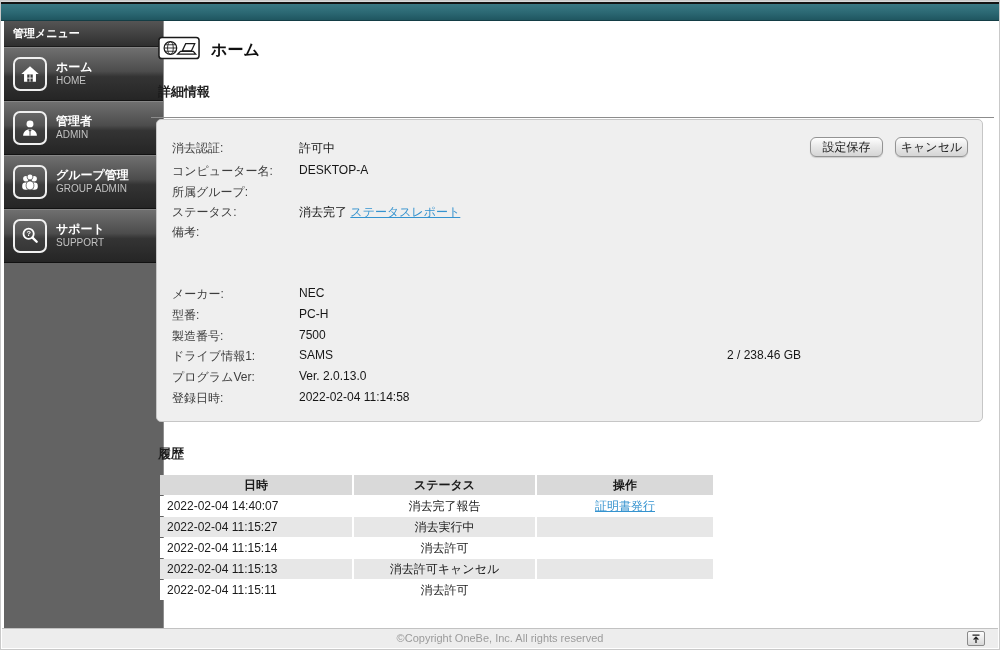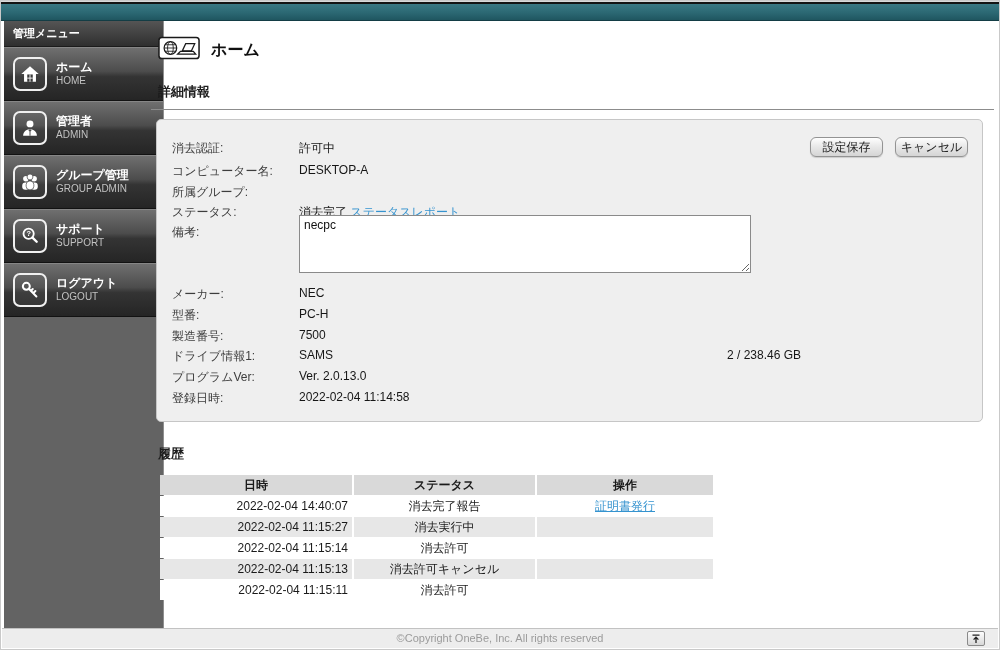--- a/index.html
+++ b/index.html
@@ -25,21 +25,21 @@
   .icon-box{width:30px;height:30px;border:2px solid #f0f0f0;border-radius:7px;
             display:flex;align-items:center;justify-content:center;flex:0 0 auto;
             background:rgba(255,255,255,0.05);}
   .nav-text{display:flex;flex-direction:column;line-height:1.25;}
   .nav-jp{font-size:12px;font-weight:bold;color:#fff;}
   .nav-en{font-size:10px;color:#c2c2c2;}
   
   .title-row{position:absolute;left:157px;top:35px;display:flex;align-items:center;gap:11px;}
   .page-title{margin:0;font-size:16px;font-weight:bold;color:#101010;}
   .section-heading{position:absolute;left:150px;right:5px;top:82px;
-                   padding:0 0 8px 7px;border-bottom:1px solid #8c8c8c;
+                   padding:0 0 16px 7px;border-bottom:1px solid #8c8c8c;
                    font-size:13px;font-weight:bold;color:#1d1d1d;}
   .section-heading2{position:absolute;left:157px;top:444px;
                     font-size:13px;font-weight:bold;color:#1d1d1d;}
   
   .panel{position:absolute;left:155px;top:118px;width:827px;height:303px;
          background:#efefef;border:1px solid #c6c6c6;border-radius:5px;
          font-size:12px;box-sizing:border-box;}
   .f-label{position:absolute;left:15px;color:#3d3d3d;white-space:nowrap;}
   .f-value{position:absolute;left:142px;color:#161616;white-space:nowrap;}
   .panel-btn{position:absolute;top:17px;width:73px;height:20px;
@@ -59,21 +59,21 @@
   .remarks-area{position:absolute;left:142px;top:95px;width:452px;height:58px;
                 border:1px solid #8a8a8a;background:#fff;font-size:12px;
                 font-family:inherit;color:#111;box-sizing:border-box;resize:both;padding:2px 4px;}
   .drive-right{position:absolute;left:428px;top:0;white-space:nowrap;}
   
   .history{position:absolute;left:157px;top:473px;border-collapse:separate;
            border-spacing:2px 1px;font-size:12px;color:#1a1a1a;}
   .history th{background:#d9d9d9;font-weight:bold;height:20px;text-align:center;
               padding:0 4px;font-size:12px;}
   .history td{height:20px;padding:0 4px;}
-  .history td.c-date{text-align:right;padding-left:7px;}
+  .history td.c-date{text-align:left;padding-left:7px;}
   .history td.c-status,.history td.c-action{text-align:center;}
   .history tr.plain td{background:#fff;}
   .history tr.striped td{background:#e7e7e7;}
   .w-date{width:192px;} .w-status{width:181px;} .w-action{width:176px;}
   
   .footer{position:absolute;left:1px;right:1px;bottom:1px;height:19px;
           background:#ededed;border-top:1px solid #c2c2c2;}
   .footer-text{display:block;text-align:center;line-height:19px;
                color:#9b9b9b;font-size:11px;}
   .top-btn{position:absolute;right:13px;top:2px;width:18px;height:15px;
@@ -144,32 +144,20 @@
           <line x1="14.7" y1="13.7" x2="19.3" y2="18.3" stroke="#fff" stroke-width="2.6" stroke-linecap="round"></line>
           <text x="10.5" y="12.4" font-size="8" font-weight="bold" fill="#fff" text-anchor="middle" font-family="Liberation Sans, sans-serif">?</text>
         </svg>
       </span>
       <span class="nav-text">
         <span class="nav-jp">サポート</span>
         <span class="nav-en">SUPPORT</span>
       </span>
     </div>
 
-    <div class="nav-item">
-      <span class="icon-box">
-        <svg width="22" height="22" viewBox="0 0 24 24">
-          <circle cx="8" cy="8" r="3.8" fill="none" stroke="#fff" stroke-width="2.2"></circle>
-          <path d="M11 11 L19 19 M15.5 15.5l2.4-2.4 M13 13l2-2" stroke="#fff" stroke-width="2.2" stroke-linecap="round" fill="none"></path>
-        </svg>
-      </span>
-      <span class="nav-text">
-        <span class="nav-jp">ログアウト</span>
-        <span class="nav-en">LOGOUT</span>
-      </span>
-    </div>
   </div>
 
   <div class="title-row">
     <span>
       <svg width="42" height="24" viewBox="0 0 44 24">
         <rect x="1" y="1" width="42" height="22" rx="3" fill="#fff" stroke="#1a1a1a" stroke-width="1.6"></rect>
         <circle cx="13" cy="12" r="6.6" fill="none" stroke="#1a1a1a" stroke-width="1.3"></circle>
         <ellipse cx="13" cy="12" rx="3" ry="6.6" fill="none" stroke="#1a1a1a" stroke-width="0.9"></ellipse>
         <line x1="6.6" y1="12" x2="19.4" y2="12" stroke="#1a1a1a" stroke-width="0.9"></line>
         <line x1="7.6" y1="8.6" x2="18.4" y2="8.6" stroke="#1a1a1a" stroke-width="0.9"></line>
@@ -195,21 +183,20 @@
 
     <span class="f-label" style="top:64px">所属グループ:</span>
 
     <span class="f-label" style="top:84px">ステータス:</span>
     <span class="f-value" style="top:84px">
       <span>消去完了</span>
       <a class="status-link">ステータスレポート</a>
     </span>
 
     <span class="f-label" style="top:104px">備考:</span>
-    <textarea class="remarks-area" style="">necpc</textarea>
 
     <span class="f-label" style="top:166px">メーカー:</span>
     <span class="f-value" style="top:166px">NEC</span>
 
     <span class="f-label" style="top:187px">型番:</span>
     <span class="f-value" style="top:187px">PC-H</span>
 
     <span class="f-label" style="top:208px">製造番号:</span>
     <span class="f-value" style="top:208px">7500</span>
 

